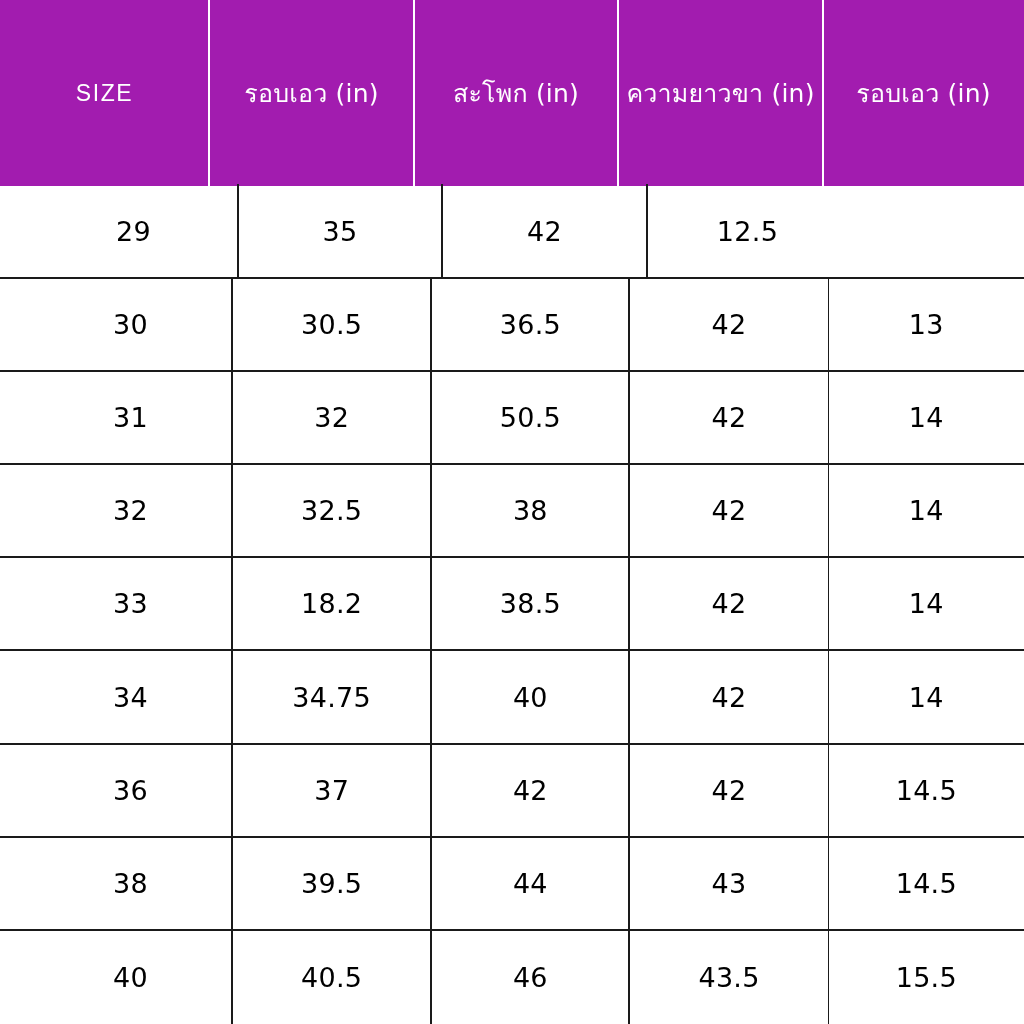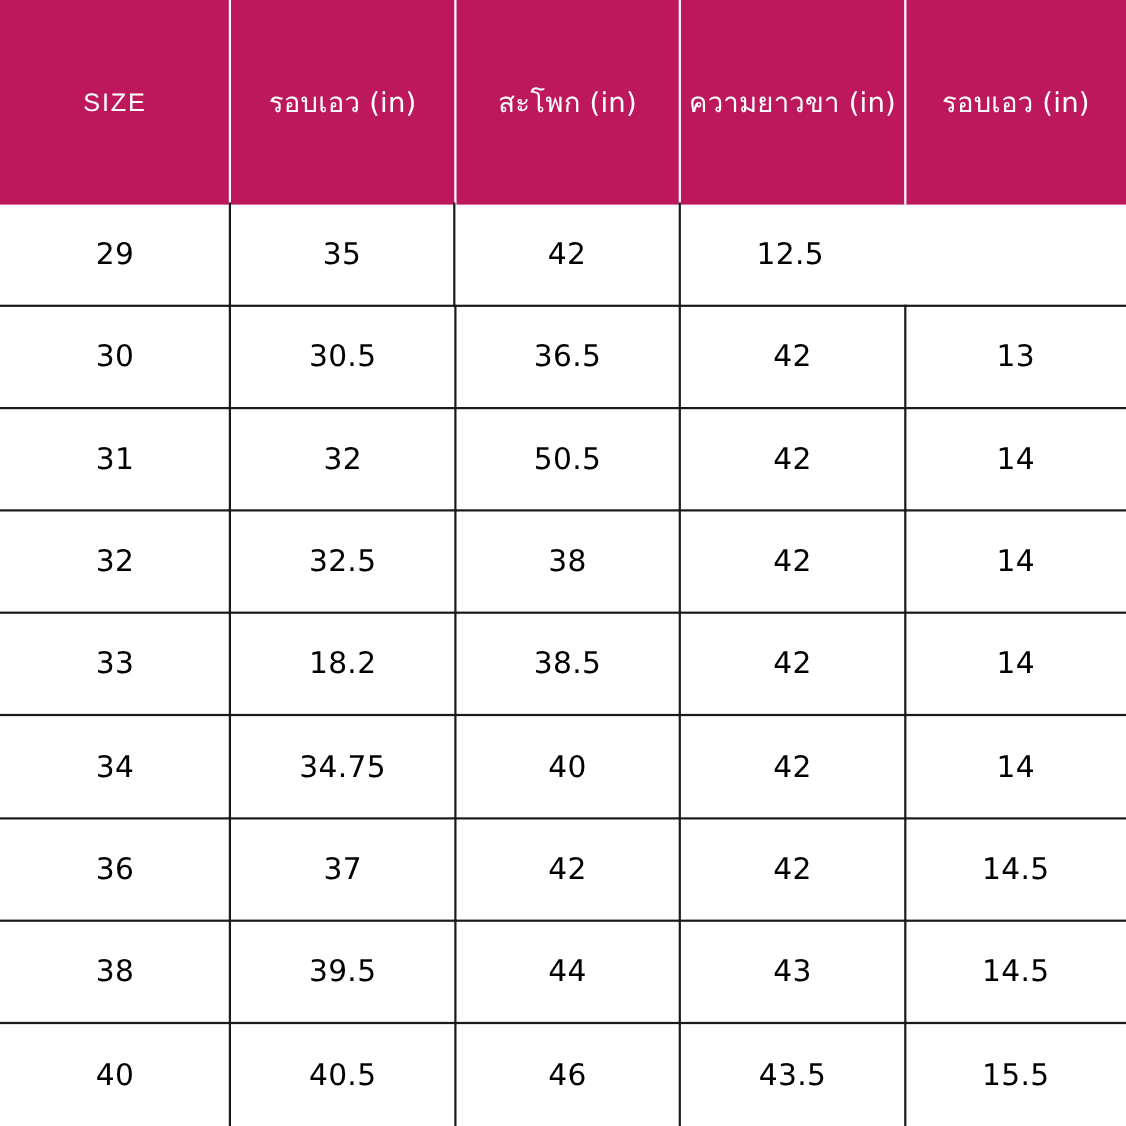--- a/index.html
+++ b/index.html
@@ -21,21 +21,21 @@
     width: 1024px;
     height: 1024px;
     position: relative;
   }
 
   
   .chart-header {
     display: flex;
     width: 1024px;
     height: 186px;
-    background: #be185d;
+    background: #a21caf;
   }
 
   .header-cell {
     position: relative;
     display: flex;
     align-items: center;
     justify-content: center;
     text-align: center;
     color: #ffffff;
     padding: 0 6px;
@@ -72,20 +72,21 @@
   
   .chart-body {
     width: 1024px;
   }
 
   .chart-row {
     display: flex;
     width: 1024px;
     height: 93.1px;
     border-bottom: 2px solid #1a1a1a;
+    padding-left: 29px;
   }
 
   .chart-row:last-child {
     border-bottom: none;
   }
 
   .body-cell {
     position: relative;
     display: flex;
     align-items: center;

